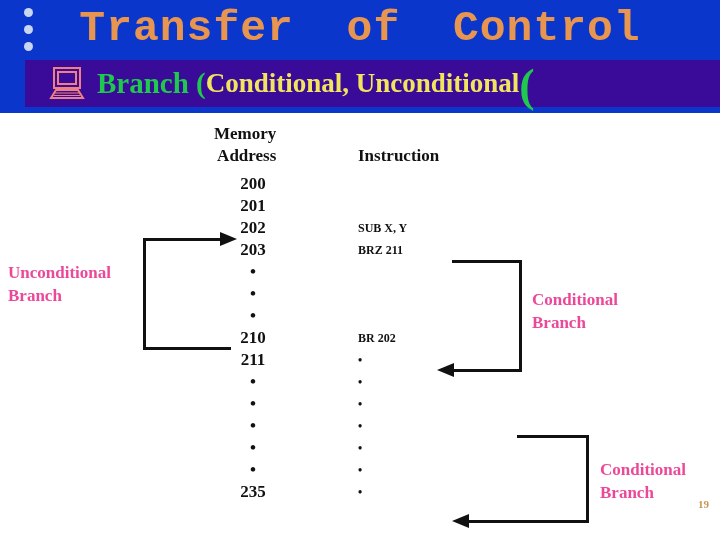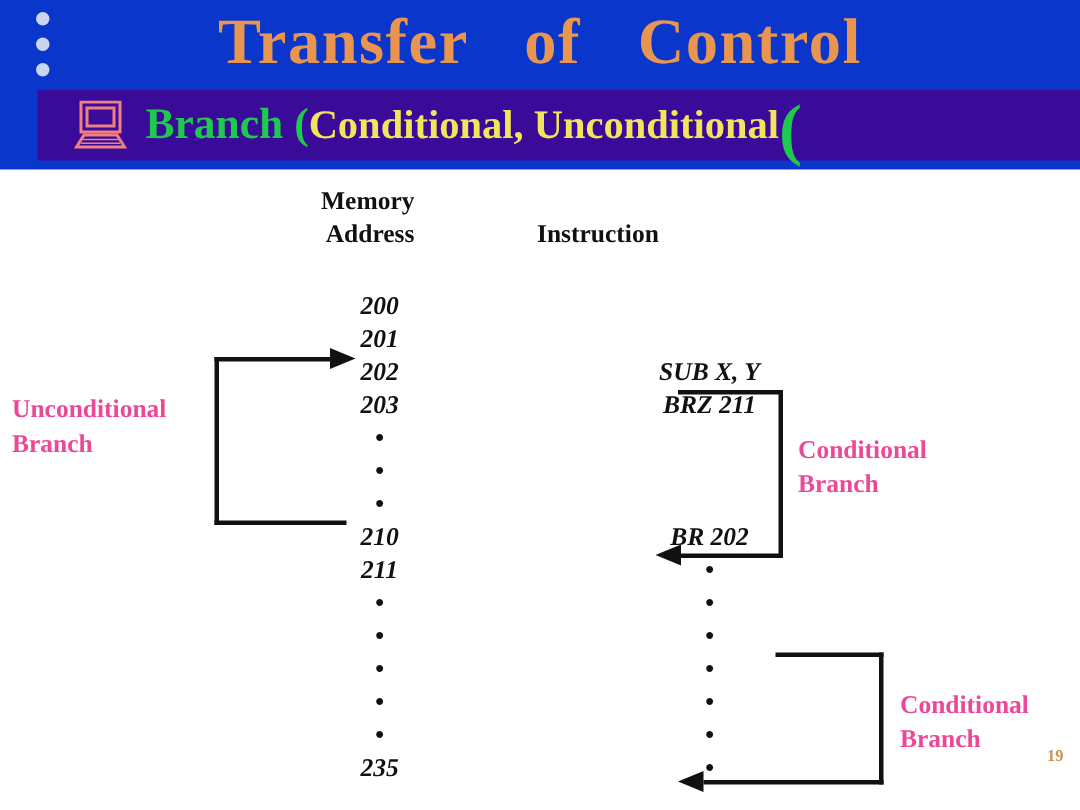--- a/index.html
+++ b/index.html
@@ -23,41 +23,42 @@
   .dots { position:absolute; left:24px; top:8px; width:10px; }
   .dots span {
     display:block; width:9px; height:9px; border-radius:50%;
     background:#c9d6f2; margin-bottom:8px;
   }
   .slide-title {
     position:absolute; left:0; top:4px; width:720px;
     text-align:center; color:#e8954f; font-weight:bold;
     font-size:43px; letter-spacing:1px; word-spacing:26px;
     white-space:nowrap;
+    font-family:Liberation Mono, monospace;
   }
   .pc-icon { margin-right:12px; display:inline-flex; }
   .sub-green  { color:#1fc94d; font-weight:bold; font-size:29px; white-space:pre; }
   .sub-yellow { color:#f2e45c; font-weight:bold; font-size:27px; }
   .sub-paren  { color:#1fc94d; font-weight:bold; font-size:46px; line-height:0; position:relative; top:2px; }
 
   
   .diagram { position:absolute; left:0; top:113px; width:720px; height:427px; color:#111; }
   .dg-head { position:absolute; font-weight:bold; font-size:17px; line-height:22px;text-align:right; }
   .head-memory { left:214px; top:10px; }
   .head-instr  { left:358px; top:32px; }
 
-  .rows { position:absolute; left:0; top:80px; width:572px;font-style:italic; }
+  .rows { position:absolute; left:0; top:60px; width:572px; }
   .drow { position:relative; height:22px; }
   .acell {
     position:absolute; left:203px; width:100px; text-align:center;
     font-weight:bold; font-size:17px; line-height:22px;
   }
   .icell {
-    position:absolute; left:358px; width:230px; text-align:center;
-    font-weight:bold; font-size:17px; line-height:22px; white-space:nowrap;
+    position:absolute; left:358px; width:230px; text-align:left;
+    font-weight:bold; font-size:12px; line-height:22px; white-space:nowrap;
   }
 
   .aline { position:absolute; background:#111; }
   .ahead { position:absolute; width:0; height:0; }
   .ahead.right { border-top:7px solid transparent; border-bottom:7px solid transparent; border-left:17px solid #111; }
   .ahead.left  { border-top:7px solid transparent; border-bottom:7px solid transparent; border-right:17px solid #111; }
 
   .branch-label {
     position:absolute; font-weight:bold; font-size:17px; line-height:23px;
     color:#ec4899; white-space:nowrap;

